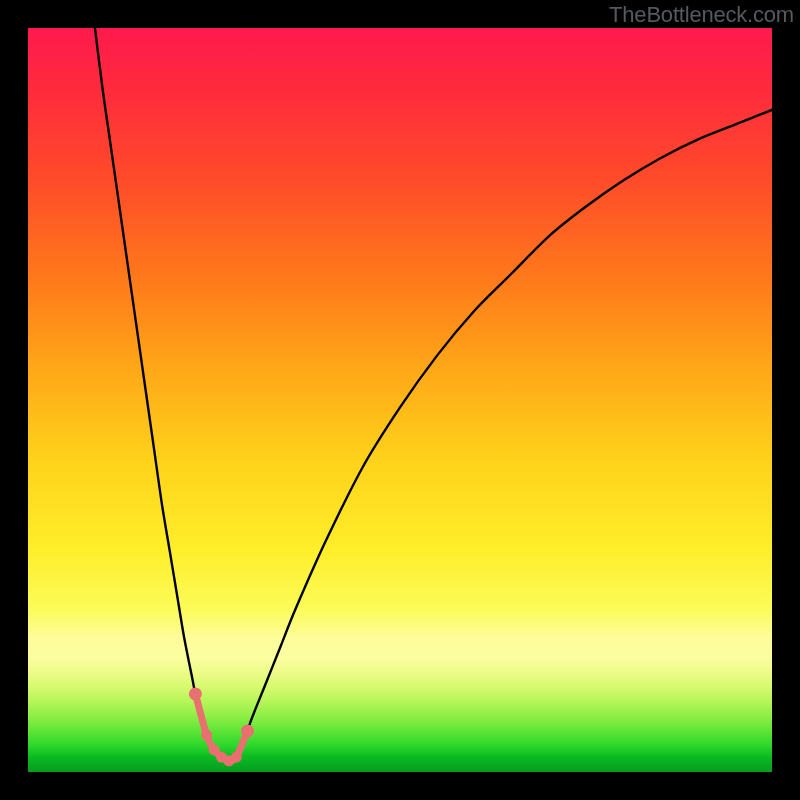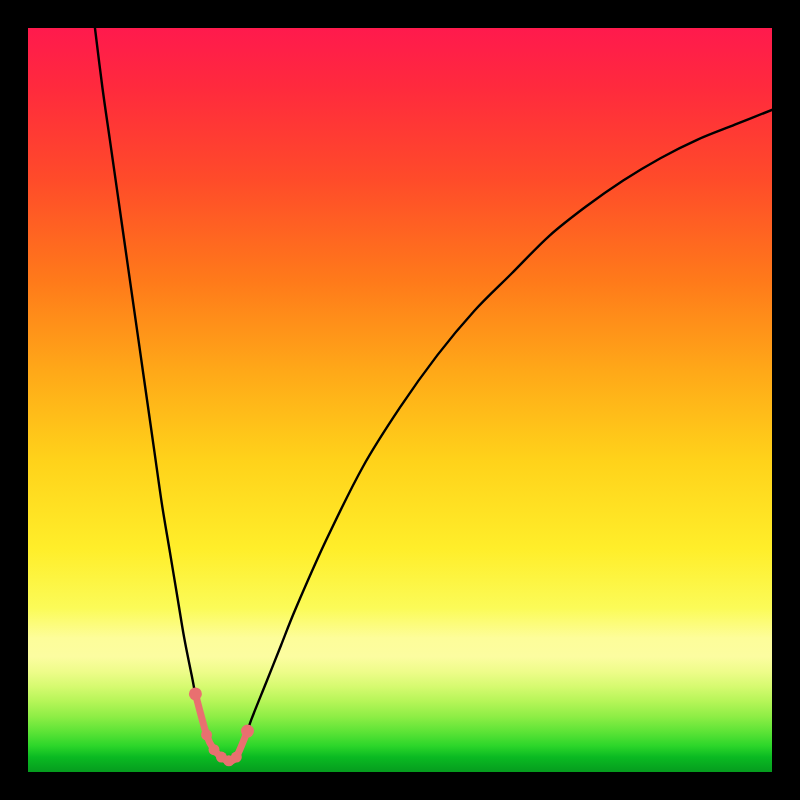--- a/index.html
+++ b/index.html
@@ -84,20 +84,21 @@
   }
   svg.curve circle.red-dot {
     fill: #e97070;
     stroke: none;
   }
 </style>
 </head>
 <body>
 
 <div class="frame">
+  <div class="watermark">TheBottleneck.com</div>
   <div class="plot-area">
     <svg class="curve" viewBox="0 0 744 744">
       <path class="main" d="M 66.96 0.00 C 68.15 9.52, 72.02 41.66, 74.40 59.52 C 76.78 77.38, 79.46 94.93, 81.84 111.60 C 84.22 128.27, 86.90 147.01, 89.28 163.68 C 91.66 180.35, 94.34 199.09, 96.72 215.76 C 99.10 232.43, 101.78 251.17, 104.16 267.84 C 106.54 284.51, 109.22 303.25, 111.60 319.92 C 113.98 336.59, 116.66 355.33, 119.04 372.00 C 121.42 388.67, 124.10 407.41, 126.48 424.08 C 128.86 440.75, 131.54 460.68, 133.92 476.16 C 136.30 491.64, 138.98 506.52, 141.36 520.80 C 143.74 535.08, 146.42 551.16, 148.80 565.44 C 151.18 579.72, 153.86 596.99, 156.24 610.08 C 158.62 623.17, 161.30 635.38, 163.68 647.28 C 166.06 659.18, 168.74 674.96, 171.12 684.48 C 173.50 694.00, 176.18 700.85, 178.56 706.80 C 180.94 712.75, 183.62 718.11, 186.00 721.68 C 188.38 725.25, 191.06 727.33, 193.44 729.12 C 195.82 730.91, 198.50 732.84, 200.88 732.84 C 203.26 732.84, 205.94 732.10, 208.32 729.12 C 210.70 726.14, 213.38 720.19, 215.76 714.24 C 218.14 708.29, 219.63 701.44, 223.20 691.92 C 226.77 682.40, 233.32 666.62, 238.08 654.72 C 242.84 642.82, 248.20 629.42, 252.96 617.52 C 257.72 605.62, 260.70 596.99, 267.84 580.32 C 274.98 563.65, 286.89 535.98, 297.60 513.36 C 308.31 490.74, 322.90 460.39, 334.80 438.96 C 346.70 417.53, 360.10 397.30, 372.00 379.44 C 383.90 361.58, 397.30 342.84, 409.20 327.36 C 421.10 311.88, 434.50 295.81, 446.40 282.72 C 458.30 269.63, 471.70 257.42, 483.60 245.52 C 495.50 233.62, 508.90 219.03, 520.80 208.32 C 532.70 197.61, 546.10 187.49, 558.00 178.56 C 569.90 169.63, 583.30 160.26, 595.20 152.52 C 607.10 144.78, 620.50 136.75, 632.40 130.20 C 644.30 123.65, 657.70 116.96, 669.60 111.60 C 681.50 106.24, 694.90 101.48, 706.80 96.72 C 718.70 91.96, 738.05 84.22, 744.00 81.84"></path>
       <path class="red-segment" d="M 167.40 665.88 C 169.19 672.43, 175.58 697.87, 178.56 706.80 C 181.54 715.73, 183.62 718.11, 186.00 721.68 C 188.38 725.25, 191.06 727.33, 193.44 729.12 C 195.82 730.91, 198.50 732.84, 200.88 732.84 C 203.26 732.84, 205.34 733.88, 208.32 729.12 C 211.30 724.36, 217.69 707.25, 219.48 703.08"></path>
       <g>
           <circle class="red-dot" cx="167.40" cy="665.88" r="6.5"></circle>
           <circle class="red-dot" cx="178.56" cy="706.80" r="5.5"></circle>
           <circle class="red-dot" cx="186.00" cy="721.68" r="5.5"></circle>
           <circle class="red-dot" cx="193.44" cy="729.12" r="5.5"></circle>
           <circle class="red-dot" cx="200.88" cy="732.84" r="5.5"></circle>

